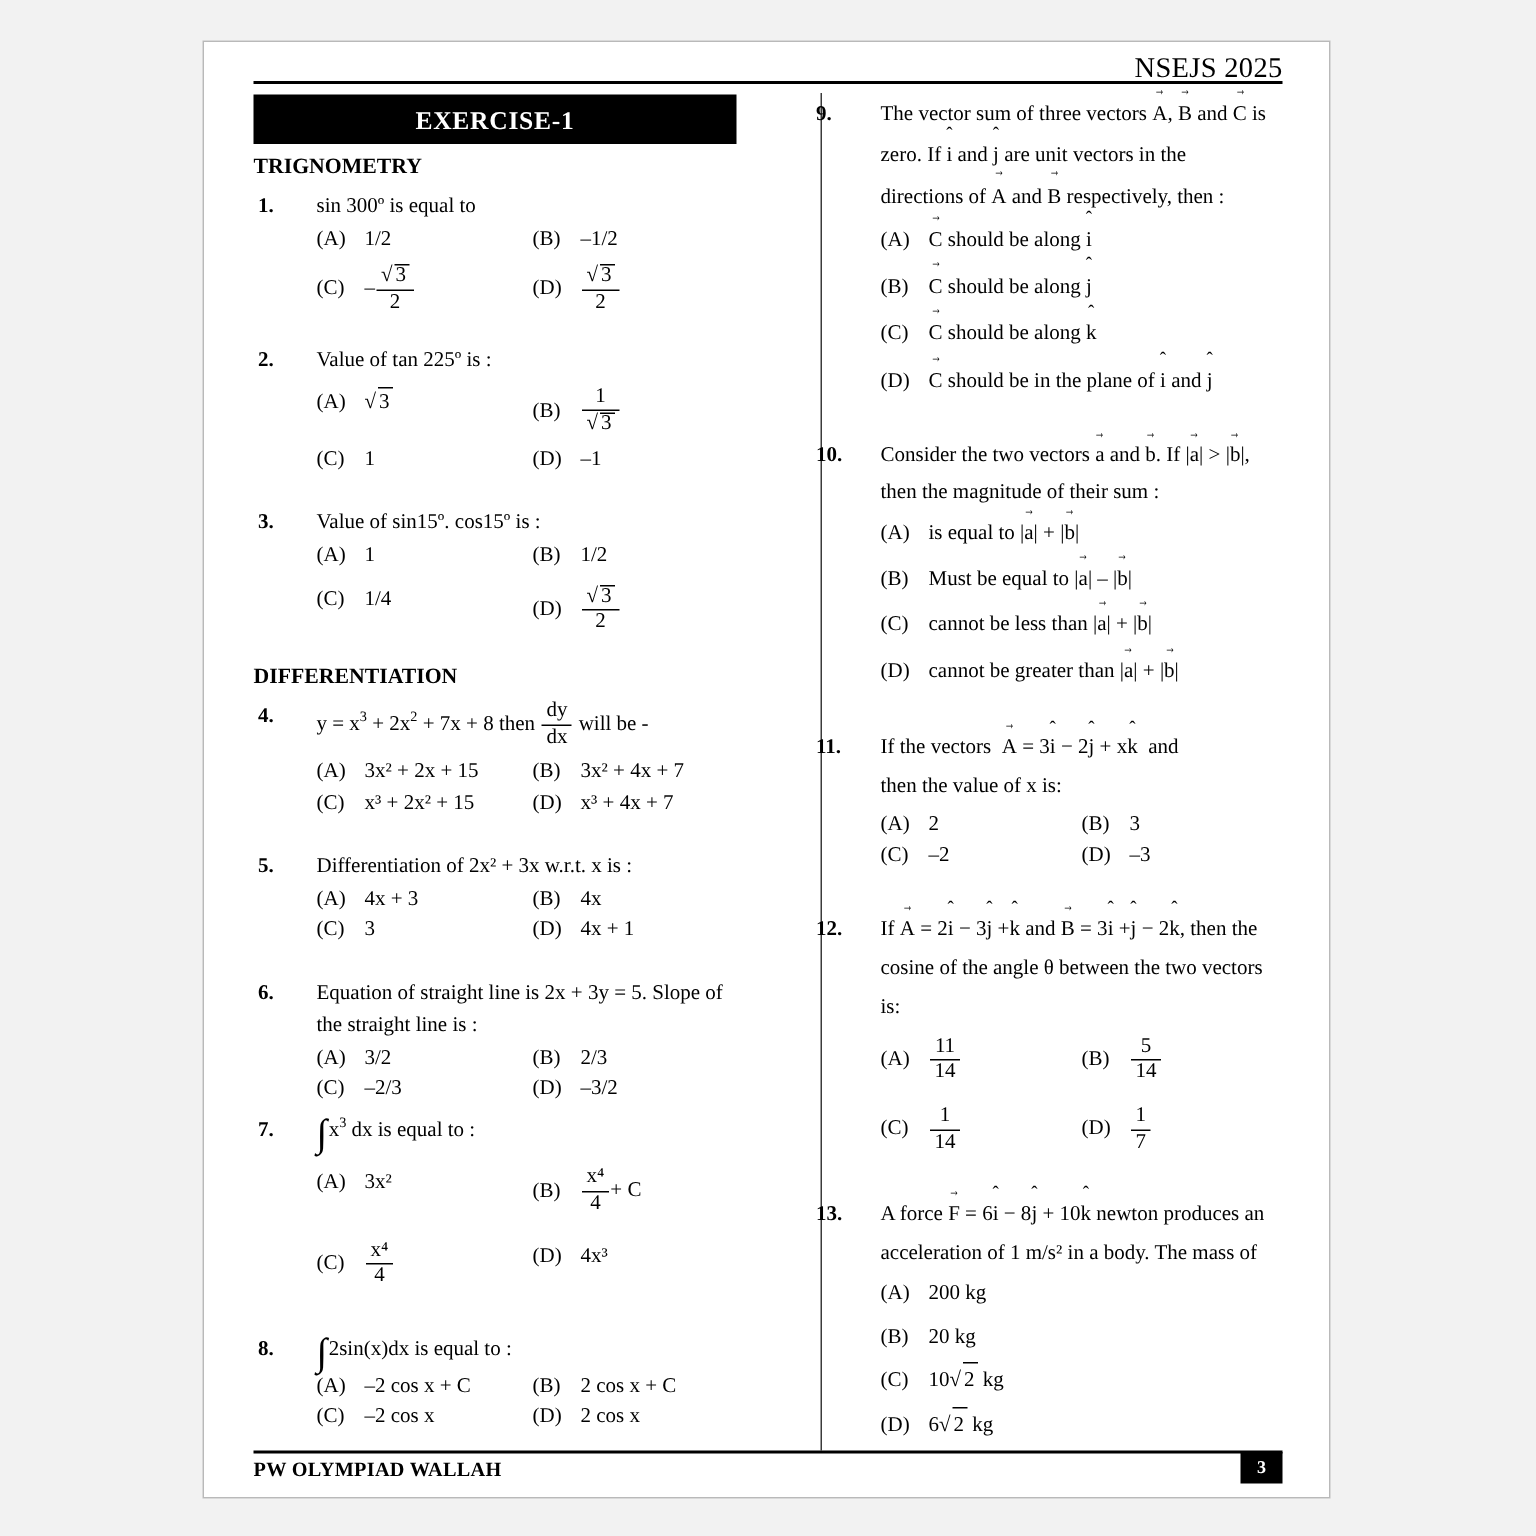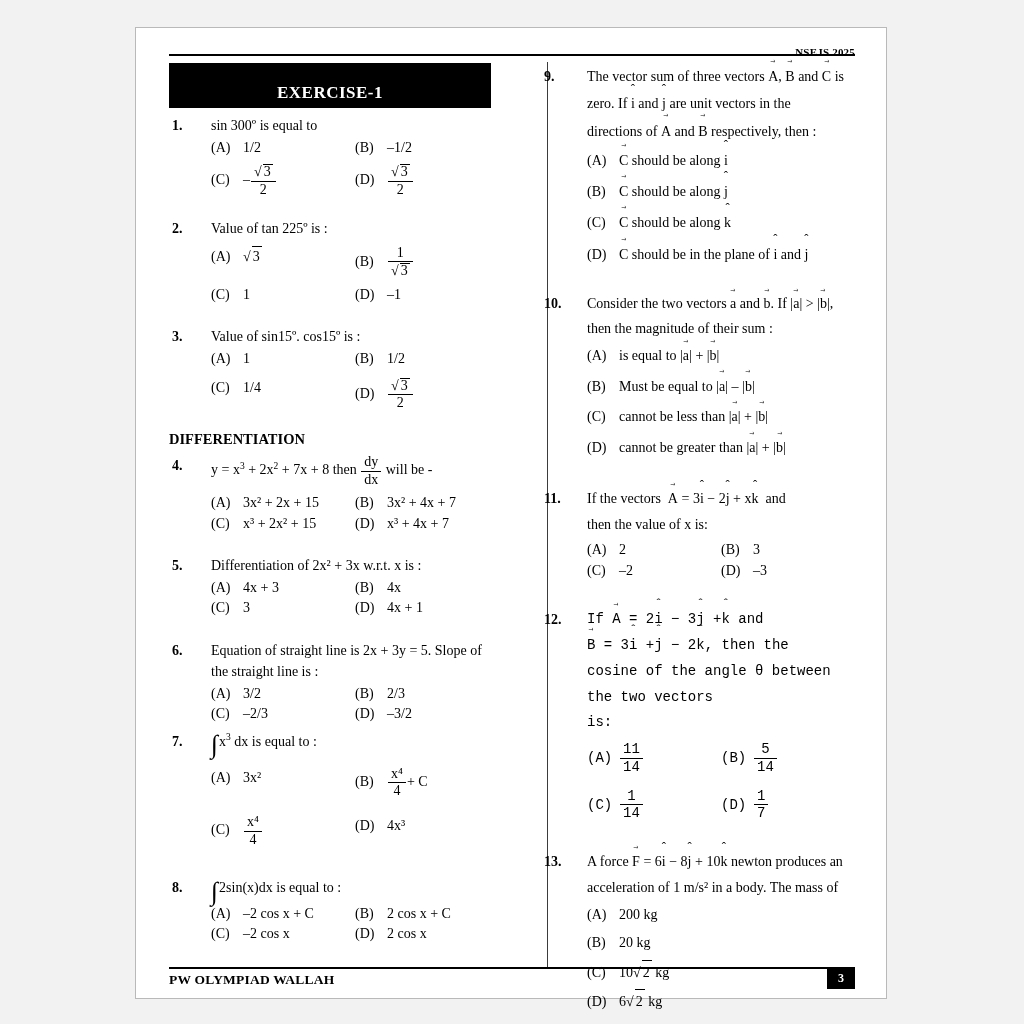--- a/index.html
+++ b/index.html
@@ -33,23 +33,23 @@
   }
 
   
   .hdr {
     position: absolute;
     left: 0; top: 0; width: 686px;
     height: 30px;
   }
   .hdr-title {
     position: absolute;
-    right: 0; top: 17px;
-    font-weight: bold;
-    font-size: 11px;
+    right: 0; top: 6px;
+    font-weight: normal;
+    font-size: 19px;
     letter-spacing: .2px;
   }
   .hdr-rule {
     position: absolute;
     left: 0; top: 25px; width: 686px;
     border-top: 2px solid #000;
   }
 
   
   .col {
@@ -69,21 +69,21 @@
   }
 
   
   .banner {
     margin-top: 4px;
     background: #000;
     color: #fff;
     text-align: center;
     font-weight: bold;
     font-size: 17px;
-    padding: 20px 0 5px 0;
+    padding: 8px 0 5px 0;
     letter-spacing: .5px;
     width: 322px;
   }
 
   .section-title {
     font-weight: bold;
     font-size: 14.5px;
     margin: 7px 0 3px 0;
   }
   .section-title.spaced { margin-top: 20px; }
@@ -236,20 +236,21 @@
       <div class="hdr-title">NSEJS 2025</div>
       <div class="hdr-rule"></div>
     </div>
 
     <div class="vrule"></div>
 
     <div class="col col-left">
 
       <div class="banner">EXERCISE-1</div>
 
+      <div class="section-title">TRIGNOMETRY</div>
 
       <div class="q">
         <div class="q-num">1.</div>
         <div class="q-body">
           <span class="q-stem">sin 300º is equal to</span>
           <div class="opts tight">
             <div class="opt-row">
               <div class="opt">
                 <span class="opt-lbl">(A)</span>
                 <span class="opt-val">1/2</span>
@@ -577,21 +578,21 @@
                 <span class="opt-lbl">(D)</span>
                 <span class="opt-val">–3</span>
               </div>
             </div>
           </div>
         </div>
       </div>
 
       <div class="q" style="margin-top:26px; line-height:1.85;">
         <div class="q-num">12.</div>
-        <div class="q-body" style="margin-left:46px;font-family:Liberation Mono, monospace;">
+        <div class="q-body" style="margin-left:46px;">
           <span class="q-stem"><span>If</span> <span class="nowrap"><span class="vec">A</span> <span>= 2</span><span class="hat">i</span> <span>− 3</span><span class="hat">j</span> <span>+</span><span class="hat">k</span></span> <span>and</span> <span class="nowrap"><span class="vec">B</span> <span>= 3</span><span class="hat">i</span> <span>+</span><span class="hat">j</span> <span>− 2</span><span class="hat">k</span></span><span>, then the</span></span>
           <span class="q-stem">cosine of the angle θ between the two vectors</span>
           <span class="q-stem">is:</span>
           <div class="opts" style="margin-top:6px;">
             <div class="opt-row">
               <div class="opt">
                 <span class="opt-lbl">(A)</span>
                 <span class="opt-val"><span class="frac"><span class="num">11</span><span class="den">14</span></span></span>
               </div>
               <div class="opt">

